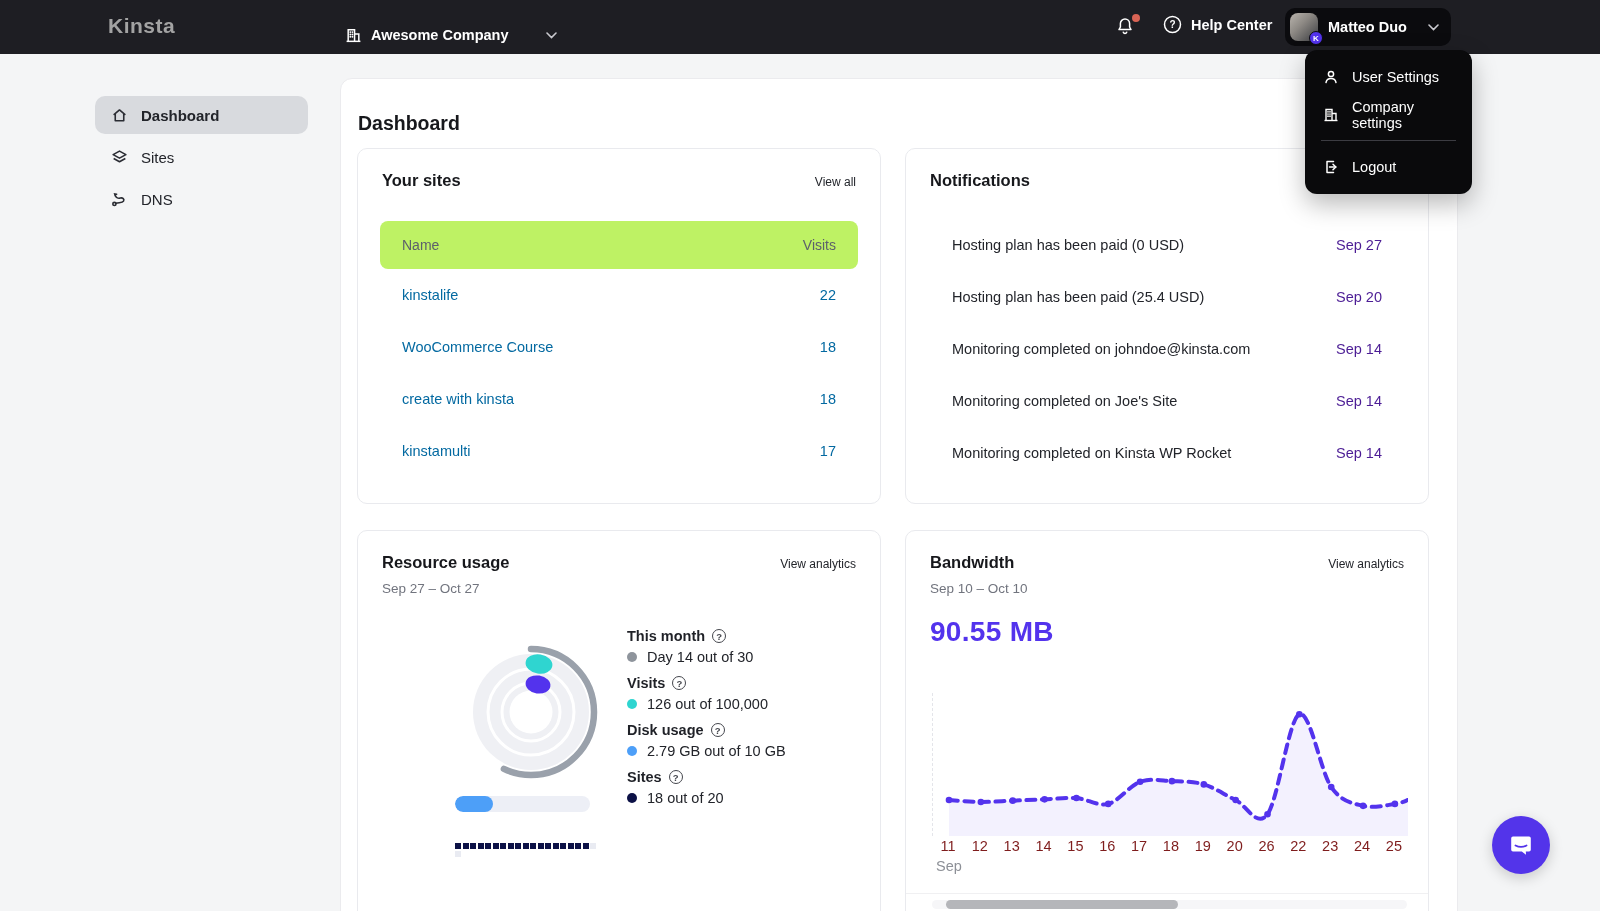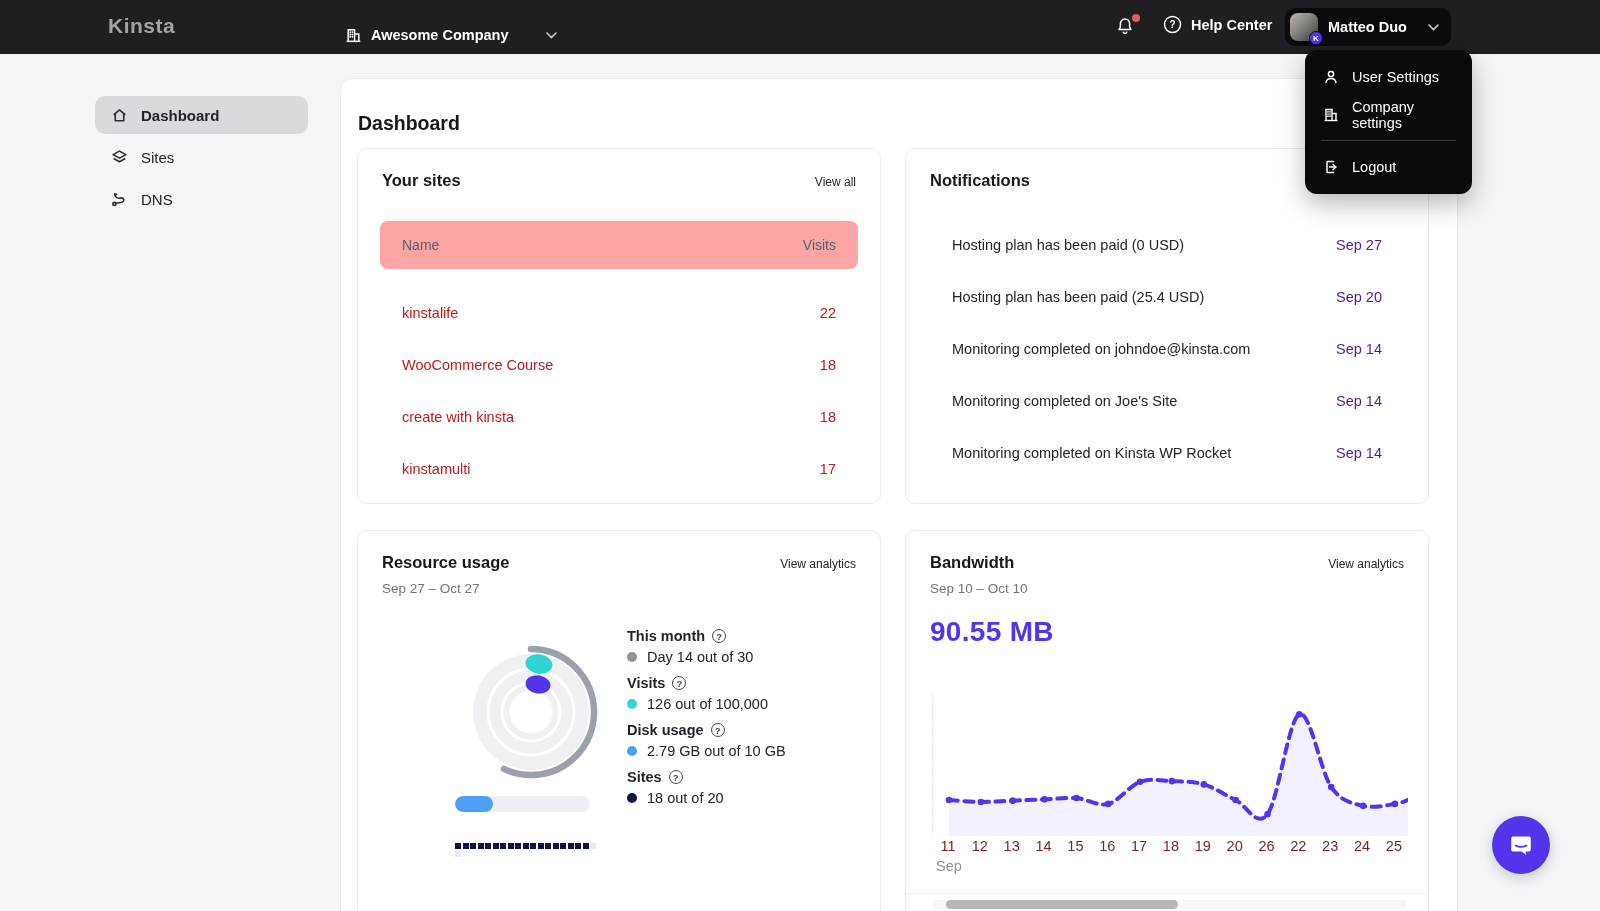--- a/index.html
+++ b/index.html
@@ -36,22 +36,22 @@
   .page-title { padding:33px 30px 0 17px; font-size:19.5px; font-weight:800; color:#17181c; }
   .cards { display:grid; grid-template-columns:524px 524px; gap:26px 24px; margin:13px 30px 0 16px; }
   .card { background:#fff; border:1px solid #e9eaee; border-radius:10px; position:relative; overflow:hidden; }
   .card.h1 { height:356px; }
   .card.h2 { height:420px; }
   .card-head { display:flex; justify-content:space-between; align-items:baseline; padding:22px 24px 0; }
   .card-title { font-size:16.5px; font-weight:800; color:#17181c; }
   .card-link { font-size:12px; font-weight:500; color:#23252b; cursor:pointer; }
   .card-sub { margin:9px 24px 0; font-size:13.5px; color:#71747e; }
   
-  .tbl-head { margin:31px 22px 0; height:48px; background:#fca5a5; border-radius:8px; display:flex; justify-content:space-between; align-items:center; padding:0 22px; font-size:14px; color:#5c606b; }
-  .tbl-row { margin:0 22px; height:52px; display:flex; justify-content:space-between; align-items:flex-end; padding:0 22px; font-size:14.5px; color:#b91c1c; cursor:pointer; }
+  .tbl-head { margin:31px 22px 0; height:48px; background:#bef264; border-radius:8px; display:flex; justify-content:space-between; align-items:center; padding:0 22px; font-size:14px; color:#5c606b; }
+  .tbl-row { margin:0 22px; height:52px; display:flex; justify-content:space-between; align-items:center; padding:0 22px; font-size:14.5px; color:#0369a1; cursor:pointer; }
   
   .notif-list { margin-top:29px; }
   .notif-row { margin:0 24px; height:52px; display:flex; justify-content:space-between; align-items:center; padding:0 22px; font-size:14.5px; color:#22242a; cursor:pointer; }
   .notif-date { color:#4c1d95; }
   
   .ru-body { position:absolute; left:0; top:0; width:100%; height:100%; }
   .donut { position:absolute; left:100px; top:108px; }
   .disk-bar { position:absolute; left:97px; top:265px; width:135px; height:16px; border-radius:8px; background:#edeff6; overflow:hidden; }
   .disk-fill { height:100%; border-radius:8px; background:#4c9ef7; }
   .sites-grid { position:absolute; left:97px; top:312px; width:142px; display:flex; flex-wrap:wrap; gap:1.5px; }

